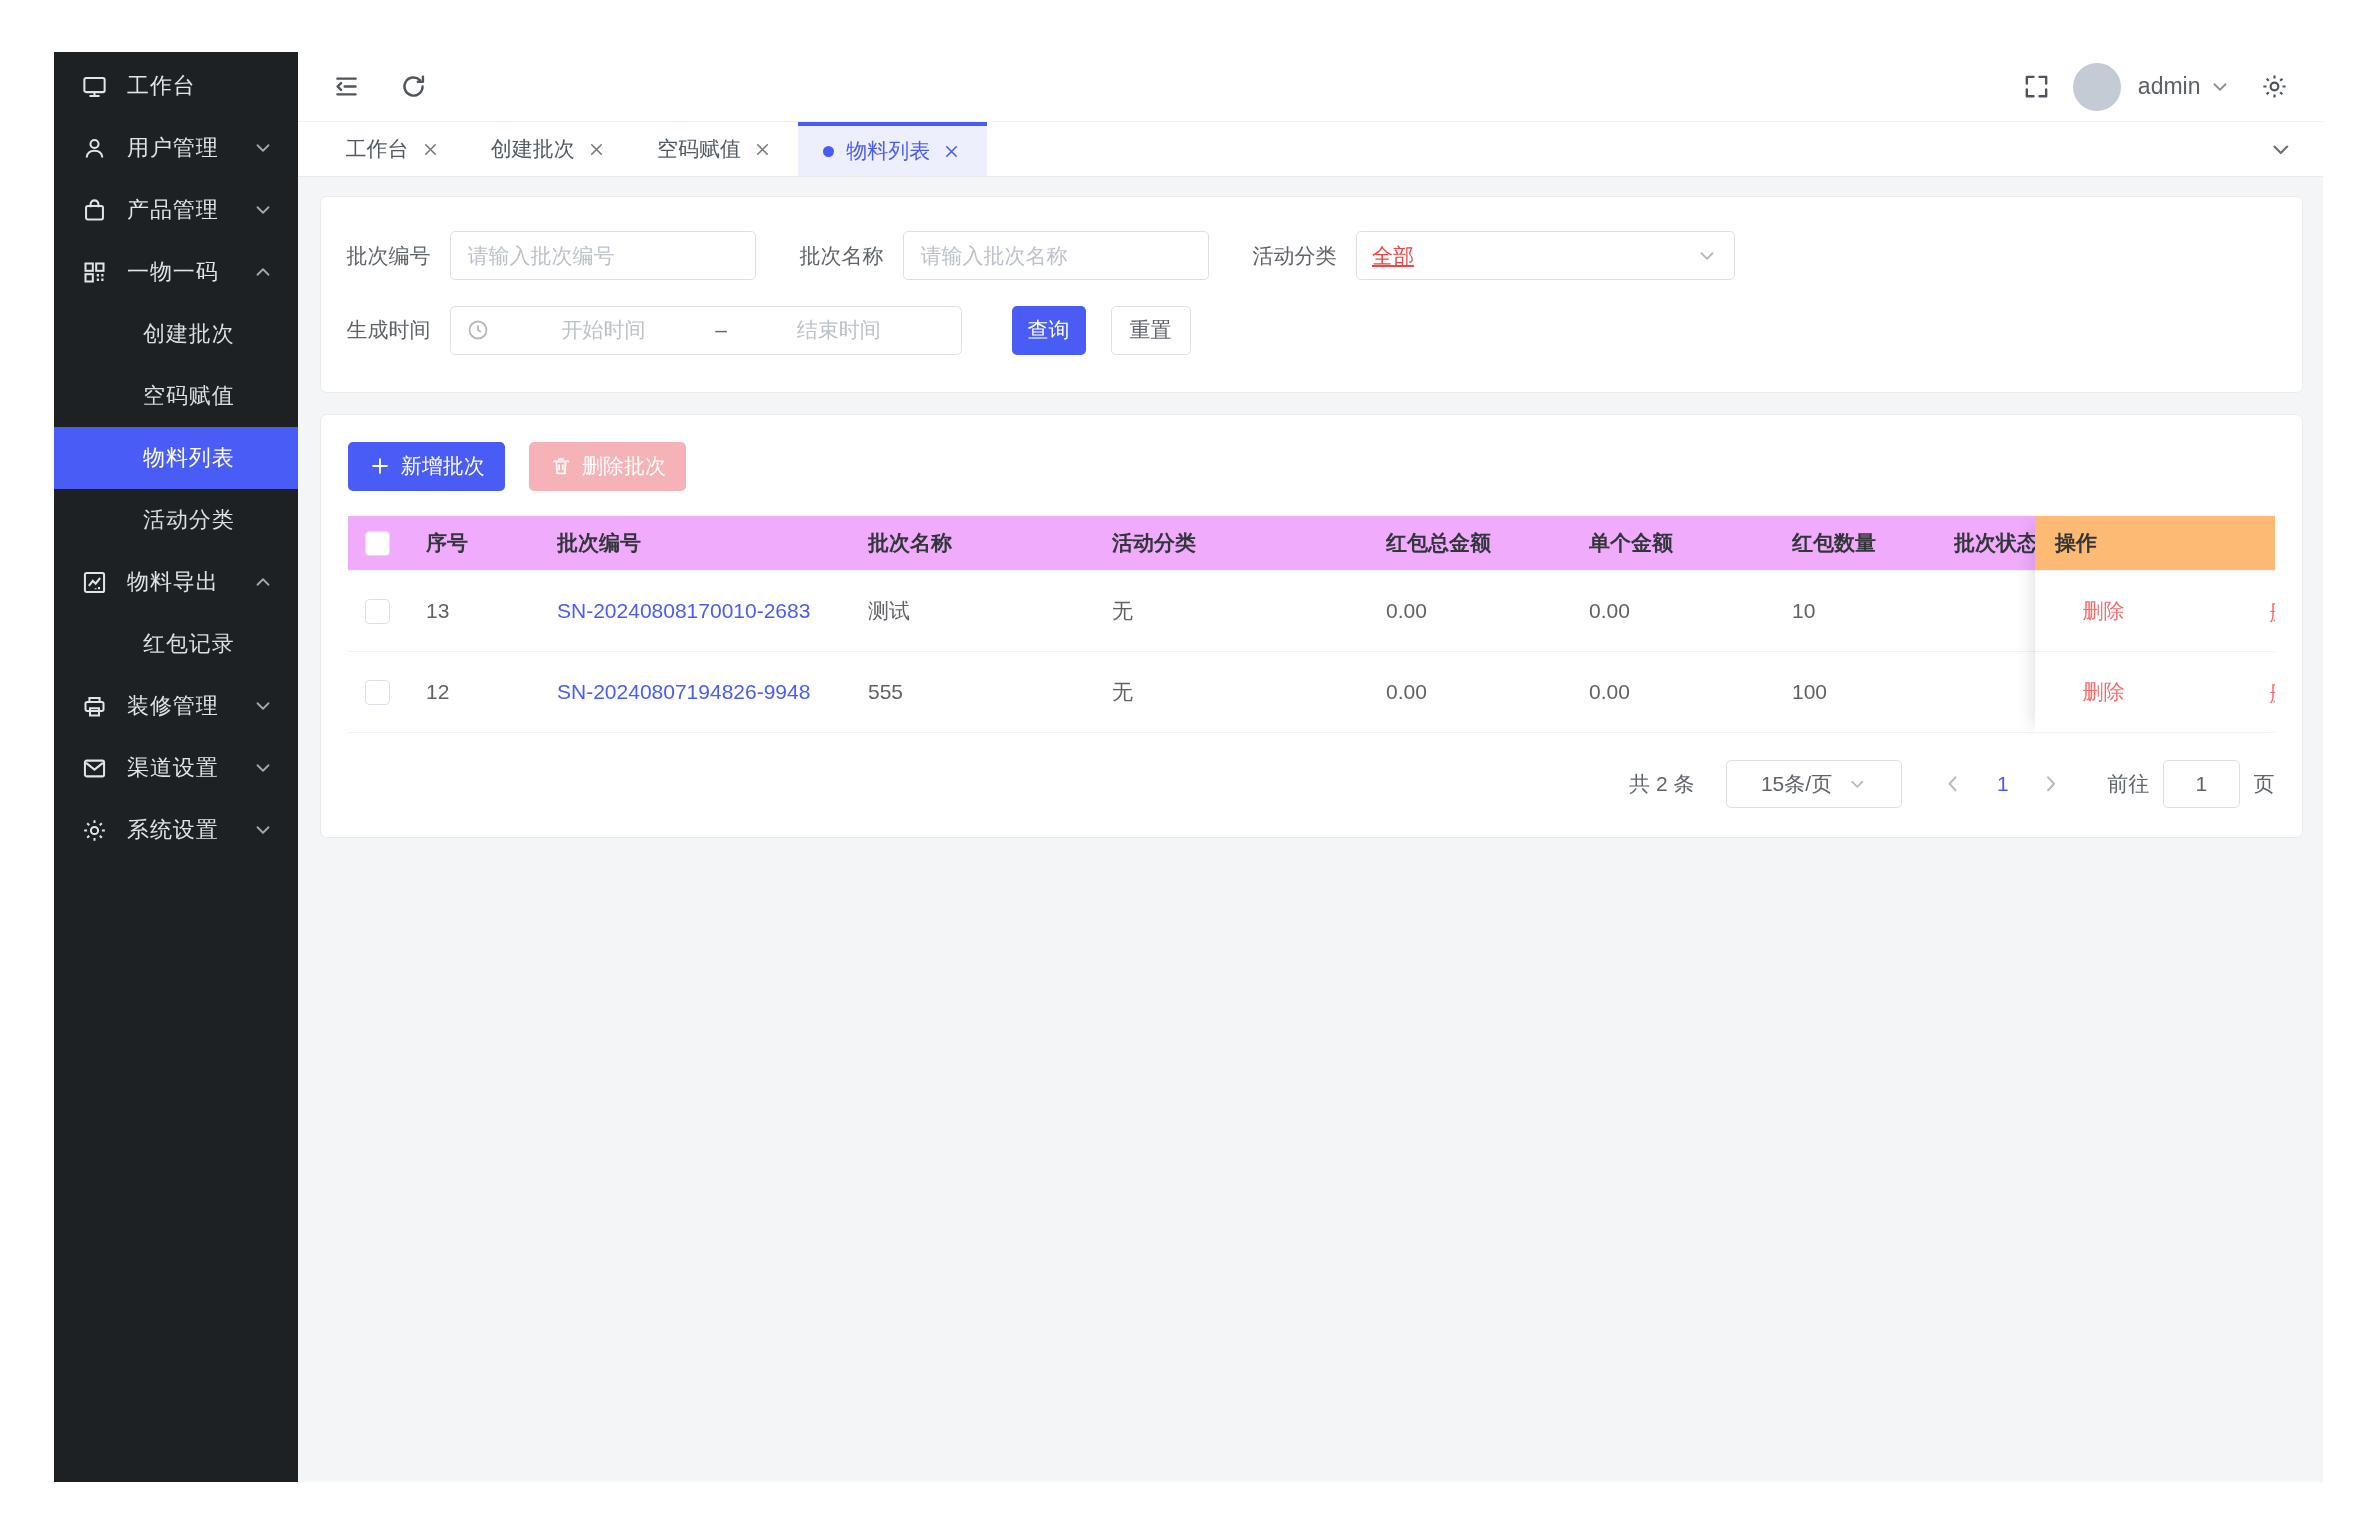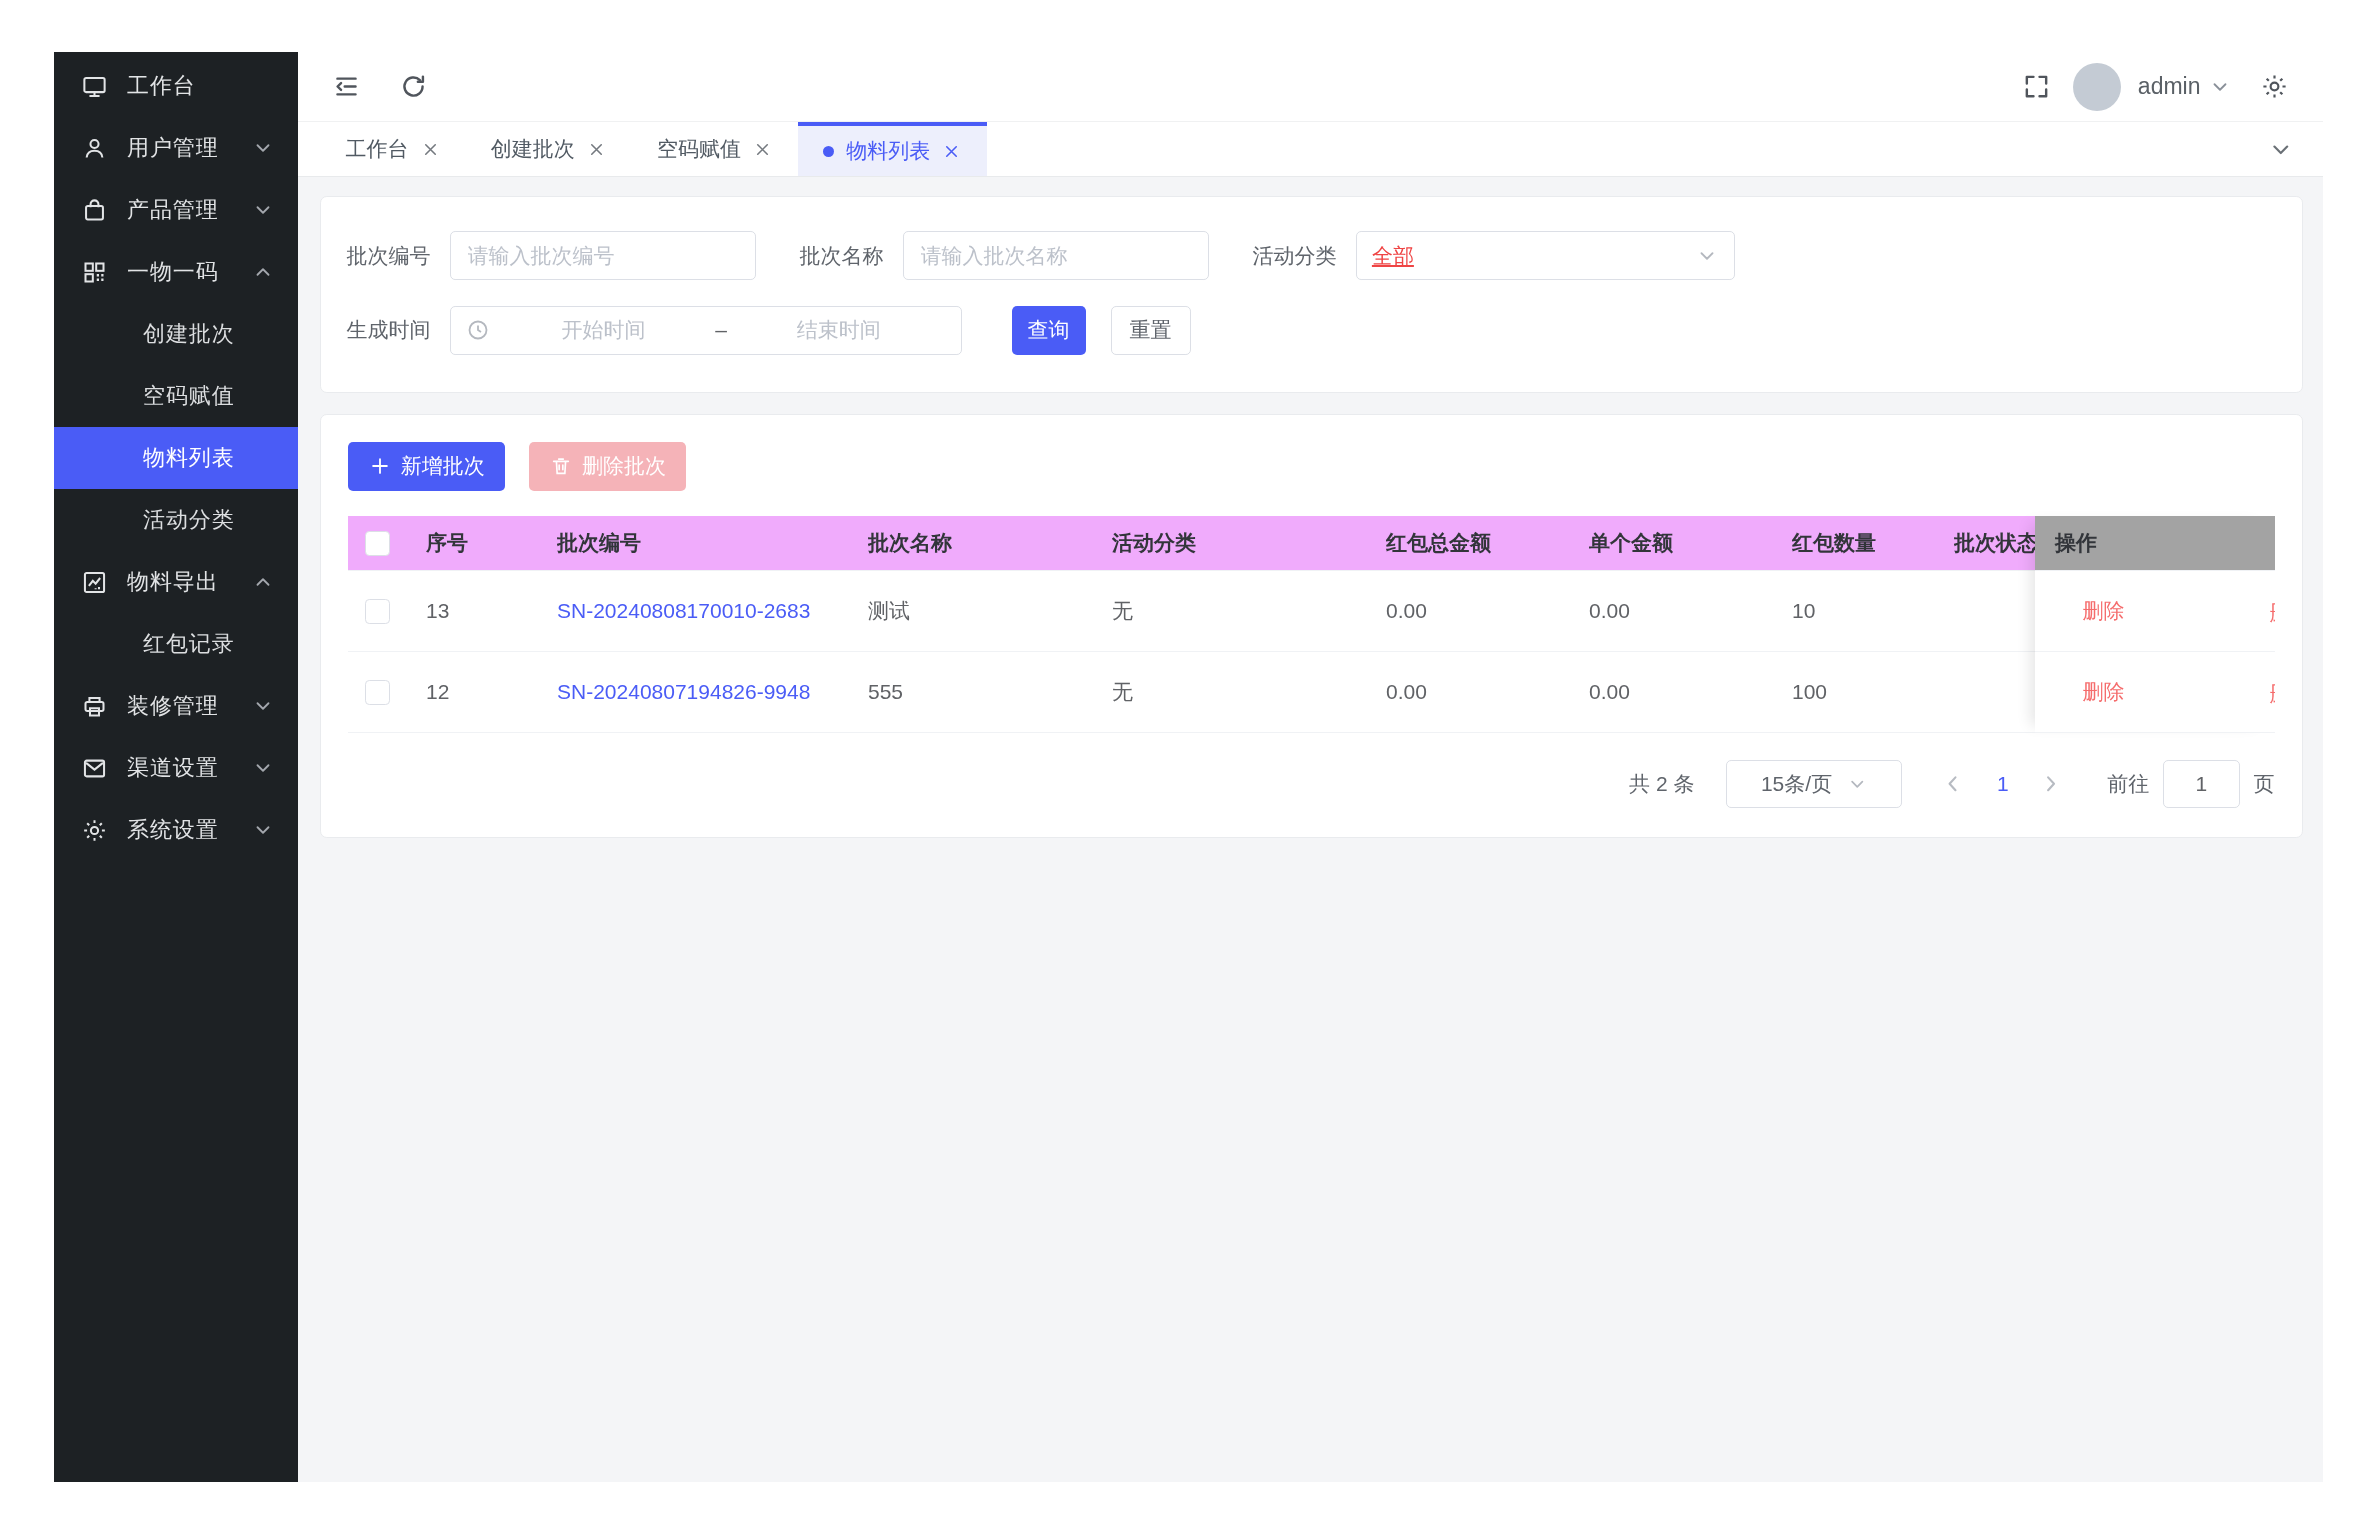--- a/index.html
+++ b/index.html
@@ -89,21 +89,21 @@
   .c-total { width:203px; }
   .c-single{ width:203px; }
   .c-count { width:162px; }
   .c-status{ flex:1; }
   .checkbox { width:25px; height:25px; border:0.9px solid #dcdfe6; border-radius:4.3px; background:#fff; cursor:pointer; }
   .link { color:#4a5cf6; cursor:pointer; }
   .toggle { width:61px; height:31px; border-radius:15.3px; background:#4a5cf6; position:relative; cursor:pointer; }
 
   .op-col { position:absolute; top:0; right:0; bottom:0; width:240px; background:#fff;
     box-shadow:-12px 0 13.6px -6.8px rgba(0,0,0,.10); }
-  .op-head { height:55px; background:#a3a3a3; border-bottom:0.9px solid #f0f2f5;
+  .op-head { height:55px; background:#fdba74; border-bottom:0.9px solid #f0f2f5;
     display:flex; align-items:center; padding-left:20.5px; color:#32353a; font-weight:700; }
   .op-cell { height:81px; border-bottom:0.9px solid #f0f2f5; display:flex; align-items:center;
     padding-left:48px; position:relative;text-align:right; }
   .danger-link { color:#f56c6c; cursor:pointer; }
   .sliver { position:absolute; right:0; top:28px; width:5.1px; height:25.6px; overflow:hidden;
     color:#f56c6c; pointer-events:none; }
 
   .pager { display:flex; align-items:center; justify-content:flex-end; margin-top:27px; color:#5f646b; }
   .pg-total { margin-right:32px; }
   .pg-size { width:176px; height:48px; border:0.9px solid #dcdfe6; border-radius:5.1px; background:#fff;

